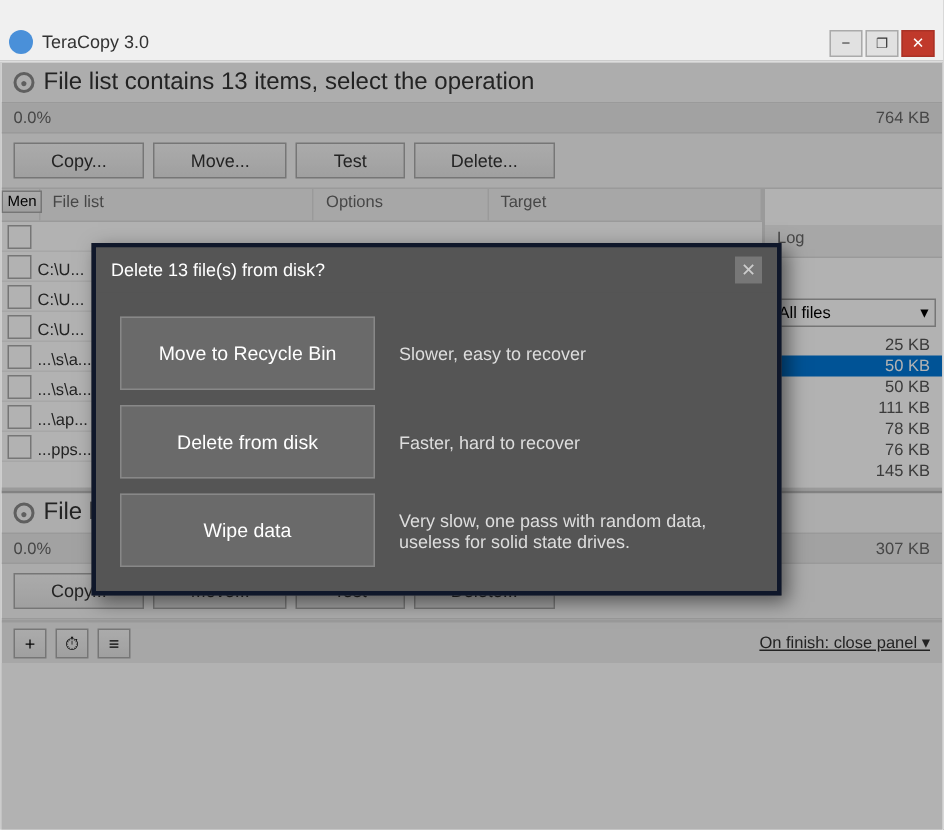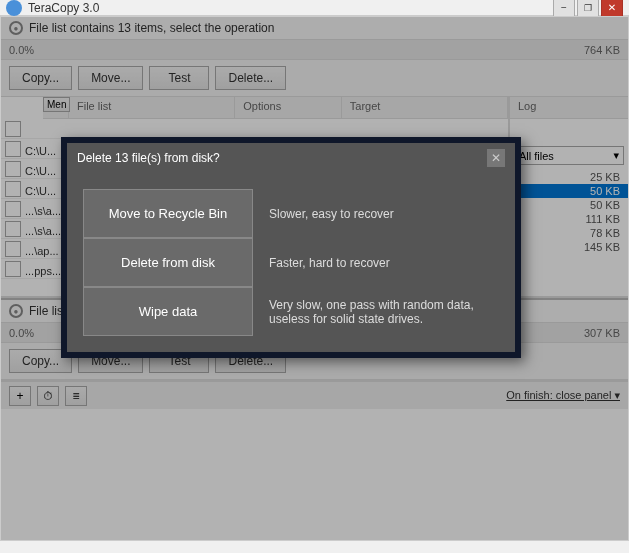--- a/index.html
+++ b/index.html
@@ -10,24 +10,24 @@
       width: 629px;
       height: 553px;
       overflow: hidden;
     }
 
     
     .title-bar {
       background: #f0f0f0;
       border-bottom: 1px solid #ccc;
       display: flex;
-      align-items: center;
+      align-items: flex-start;
       justify-content: space-between;
-      padding: 4px 6px;
-      height: 16px;
+      padding: 20px 6px;
+      height: 40px;
     }
     .title-bar-left {
       display: flex;
       align-items: center;
       gap: 6px;
     }
     .title-bar-icon {
       width: 16px;
       height: 16px;
       background: #4a90d9;
@@ -86,21 +86,21 @@
       height: 14px;
       border-radius: 50%;
       border: 2px solid #888;
       display: flex;
       align-items: center;
       justify-content: center;
       flex-shrink: 0;
     }
     .status-text {
       color: #333;
-      font-size: 12px;
+      font-size: 16px;
     }
 
     
     .progress-container {
       height: 20px;
       background: #e8e8e8;
       border-bottom: 1px solid #ddd;
       display: flex;
       align-items: center;
       justify-content: space-between;
@@ -120,21 +120,21 @@
 
     
     .toolbar {
       display: flex;
       padding: 6px 8px;
       gap: 6px;
       border-bottom: 1px solid #ddd;
       background: #f5f5f5;
     }
     .toolbar-btn {
-      padding: 4px 12px;
+      padding: 4px 24px;
       border: 1px solid #aaa;
       background: linear-gradient(to bottom, #f5f5f5, #e5e5e5);
       cursor: pointer;
       font-size: 12px;
       color: #333;
       min-width: 60px;
     }
 
     
     .file-list-area {
@@ -145,21 +145,20 @@
     }
     .file-list-panel {
       flex: 1;
       overflow: hidden;
     }
     .file-list-header {
       display: flex;
       background: #f0f0f0;
       border-bottom: 1px solid #ddd;
       height: 22px;
-      margin-left: 42px;
     }
     .col-header {
       padding: 3px 8px;
       font-size: 11px;
       color: #666;
       border-right: 1px solid #ddd;
       flex: 1;
     }
     .col-header.col-target { flex: 1; }
     .col-header.col-options { flex: 0.6; }
@@ -168,20 +167,21 @@
       border-left: 2px solid #ddd;
       background: #fff;
     }
     .log-header {
       padding: 3px 8px;
       font-size: 11px;
       color: #666;
       background: #f0f0f0;
       border-bottom: 1px solid #ddd;
       height: 22px;
+      margin-top: 24px;
     }
     .log-filter {
       padding: 2px 4px;
       border: 1px solid #aaa;
       background: #fff;
       font-size: 11px;
       width: 100%;
       display: flex;
       justify-content: space-between;
       align-items: center;
@@ -269,21 +269,21 @@
       top: 0; left: 0; right: 0; bottom: 0;
       background: rgba(0,0,0,0.3);
       display: flex;
       align-items: flex-start;
       justify-content: flex-start;
       padding-top: 120px;
       padding-left: 60px;
     }
     .modal {
       background: #555;
-      border: 6px solid #0f172a;
+      border: 3px solid #0f172a;
       width: 460px;
       box-shadow: 4px 4px 12px rgba(0,0,0,0.5);
     }
     .modal-title-bar {
       background: #555;
       padding: 6px 10px;
       display: flex;
       align-items: center;
       justify-content: space-between;
       color: #fff;
@@ -298,20 +298,21 @@
       display: flex;
       align-items: center;
       justify-content: center;
       color: #ccc;
       font-size: 12px;
     }
     .modal-body {
       padding: 16px;
       display: flex;
       flex-direction: column;
+      gap: 10px;
       background: #555;
     }
     .modal-option {
       display: flex;
       align-items: center;
       gap: 16px;
     }
     .modal-option-btn {
       width: 170px;
       min-width: 170px;
@@ -432,20 +433,21 @@
             <span>All files</span>
             <span>▾</span>
           </div>
         </div>
         <div class="log-entries">
           <div class="log-entry">25 KB</div>
           <div class="log-entry selected">50 KB</div>
           <div class="log-entry">50 KB</div>
           <div class="log-entry">111 KB</div>
           <div class="log-entry">78 KB</div>
+          <div class="log-entry">76 KB</div>
           <div class="log-entry">145 KB</div>
         </div>
       </div>
     </div>
   </div>
 
   <div class="panel second-panel">
 
     <div class="status-bar">
       <div class="status-icon">

